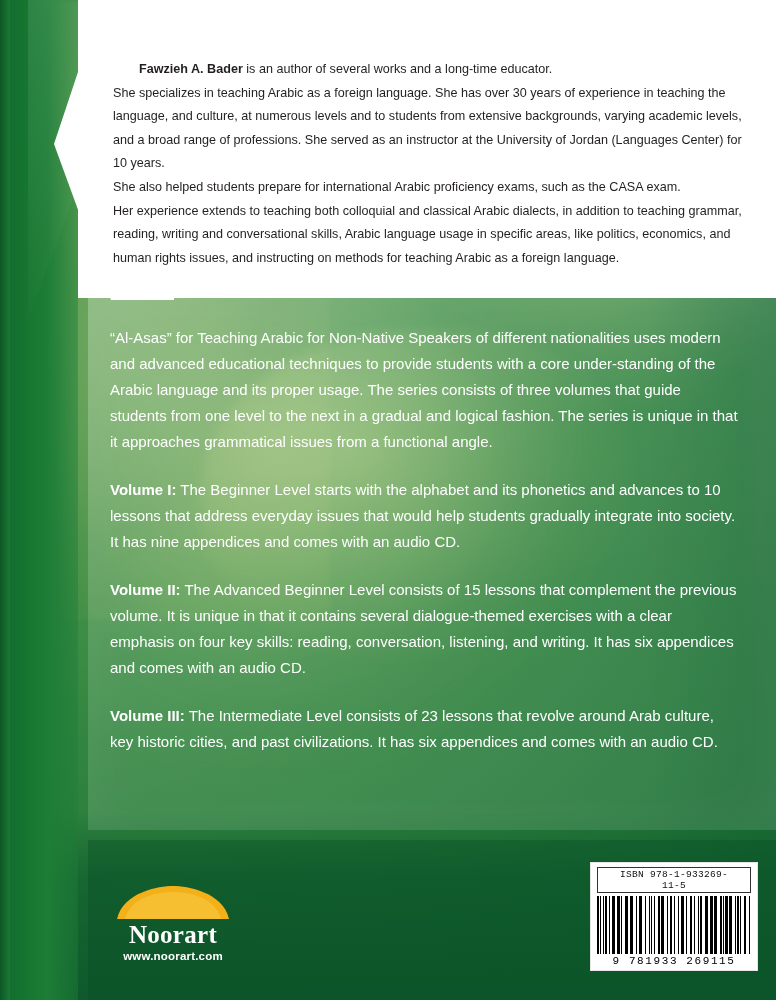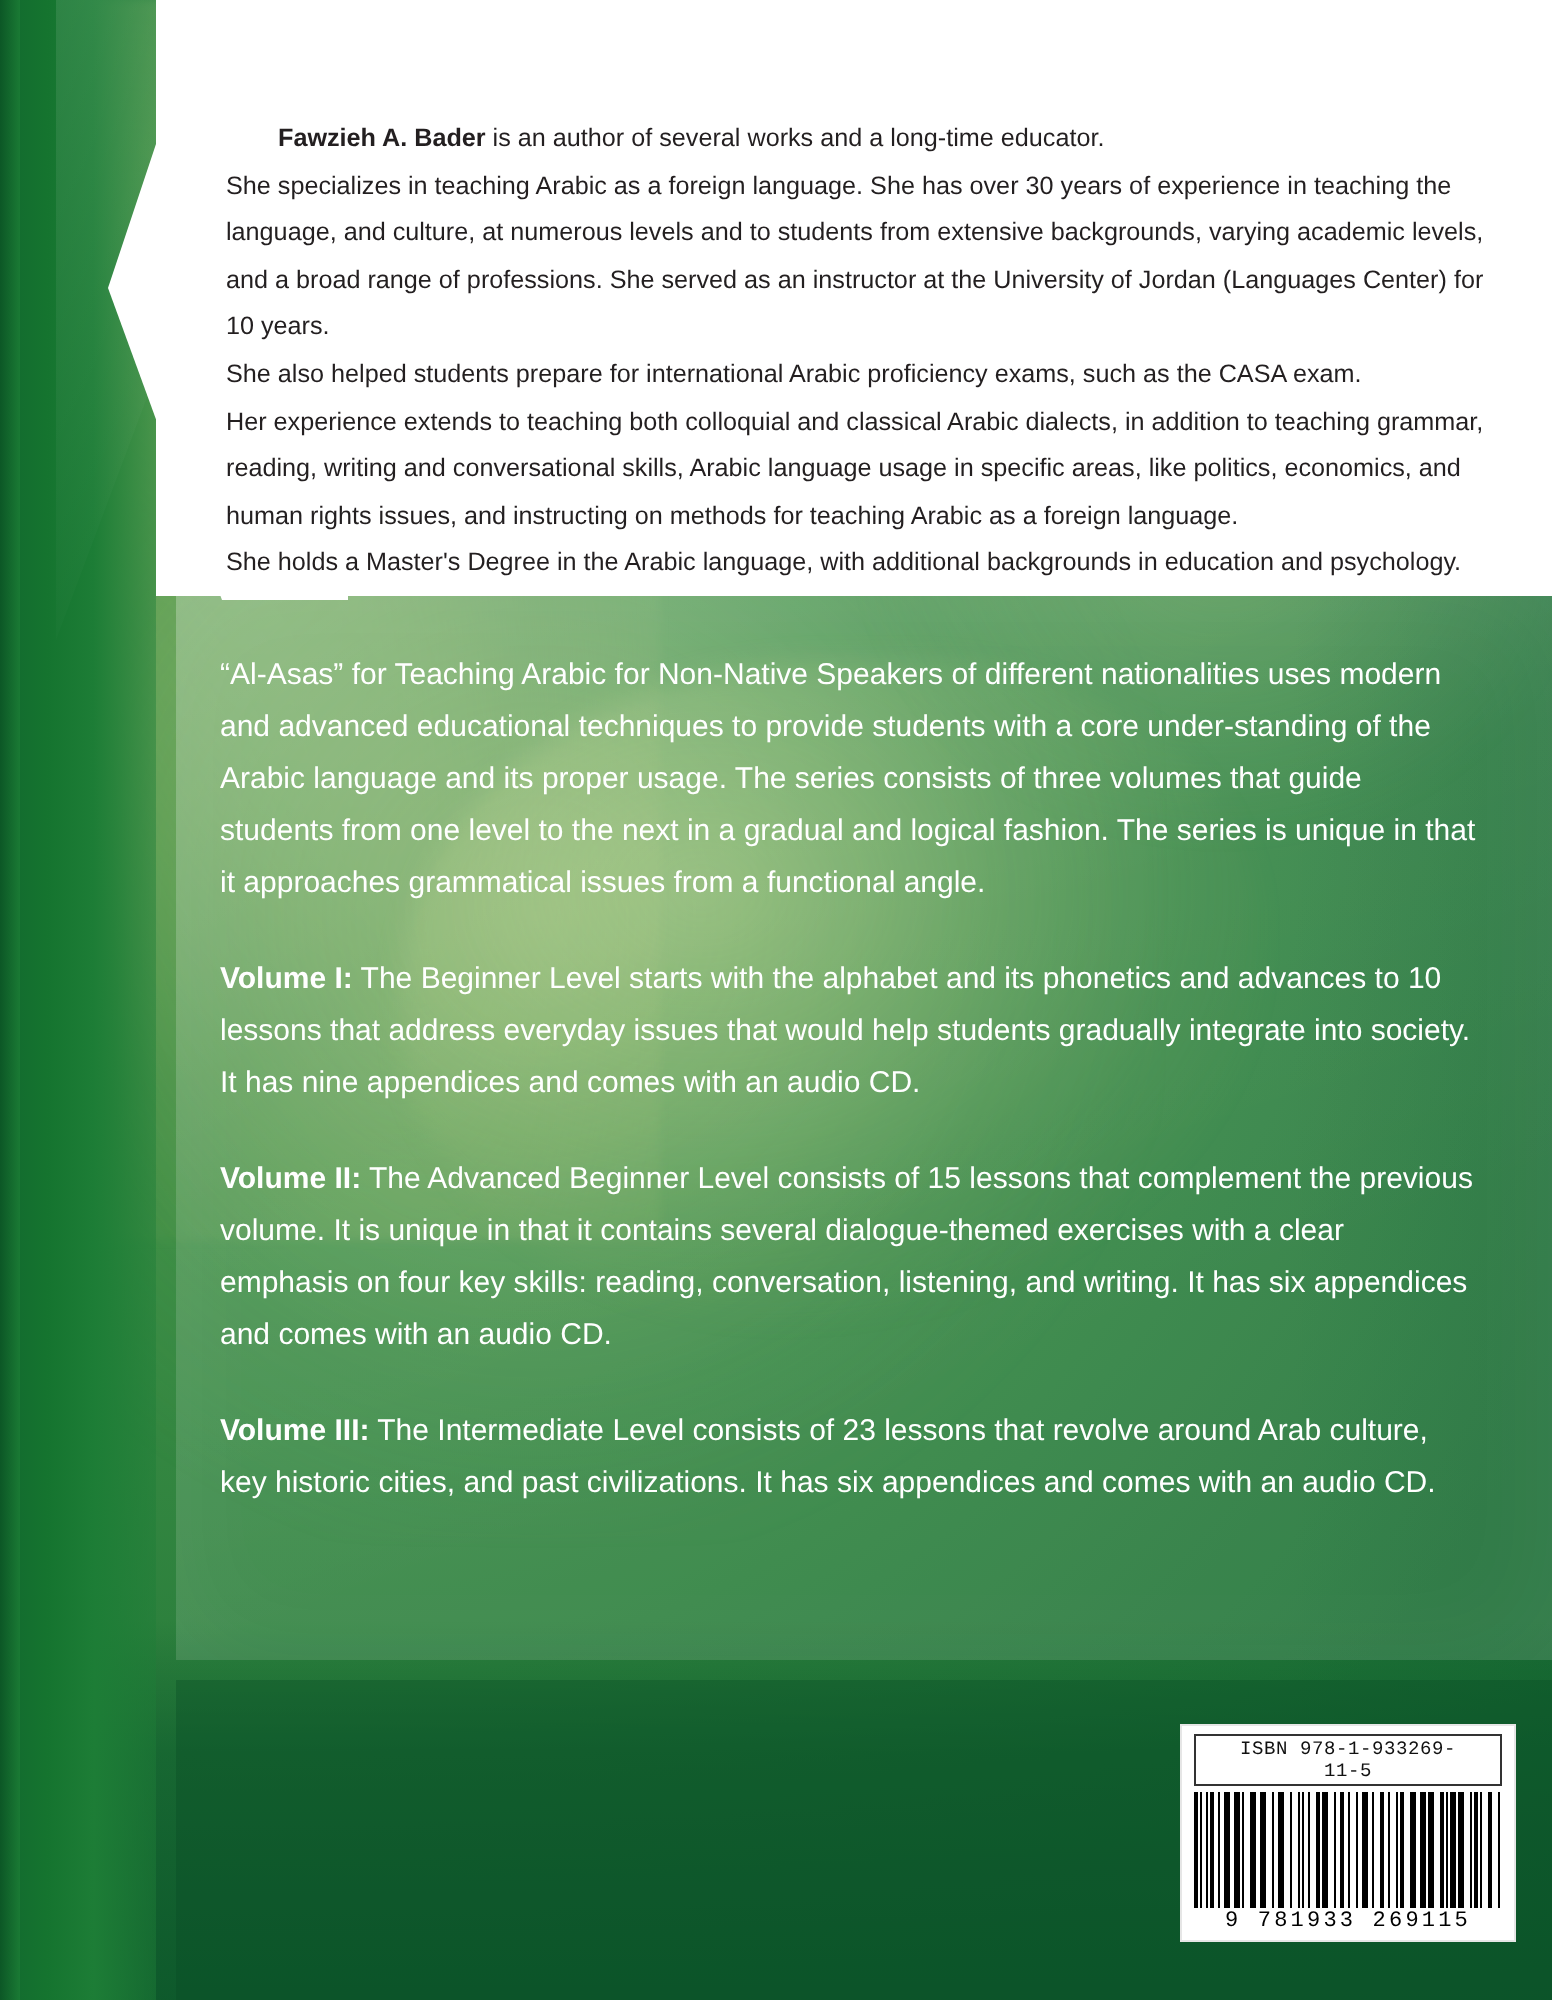--- a/index.html
+++ b/index.html
@@ -270,31 +270,40 @@
 
   <div class="panel-mid"></div>
   <div class="panel-mid-sheen"></div>
   <div class="panel-bottom"></div>
 
   <div class="bio">
     <p><span class="author">Fawzieh A. Bader</span><span> is an author of several works and a long-time educator.</span></p>
     <p>She specializes in teaching Arabic as a foreign language. She has over 30 years of experience in teaching the language, and culture, at numerous levels and to students from extensive backgrounds, varying academic levels, and a broad range of professions. She served as an instructor at the University of Jordan (Languages Center) for 10 years.</p>
     <p>She also helped students prepare for international Arabic proficiency exams, such as the CASA exam.</p>
     <p>Her experience extends to teaching both colloquial and classical Arabic dialects, in addition to teaching grammar, reading, writing and conversational skills, Arabic language usage in specific areas, like politics, economics, and human rights issues, and instructing on methods for teaching Arabic as a foreign language.</p>
-    <p>She holds a Master's Degree in the Arabic language, with additional backgrounds in education and psychology.</p>
   </div>
 
   <div class="desc">
     <p>“Al-Asas” for Teaching Arabic for Non-Native Speakers of different nationalities uses modern and advanced educational techniques to provide students with a core under-standing of the Arabic language and its proper usage. The series consists of three volumes that guide students from one level to the next in a gradual and logical fashion. The series is unique in that it approaches grammatical issues from a functional angle.</p>
     <p><span class="vol">Volume I:</span><span> The Beginner Level starts with the alphabet and its phonetics and advances to 10 lessons that address everyday issues that would help students gradually integrate into society. It has nine appendices and comes with an audio CD.</span></p>
     <p><span class="vol">Volume II:</span><span> The Advanced Beginner Level consists of 15 lessons that complement the previous volume. It is unique in that it contains several dialogue-themed exercises with a clear emphasis on four key skills: reading, conversation, listening, and writing. It has six appendices and comes with an audio CD.</span></p>
     <p><span class="vol">Volume III:</span><span> The Intermediate Level consists of 23 lessons that revolve around Arab culture, key historic cities, and past civilizations. It has six appendices and comes with an audio CD.</span></p>
   </div>
 
 
+  <div class="logo">
+    <div class="logo-arc">
+      <svg width="120" height="34" viewBox="0 0 120 34">
+        <path d="M4 33 C10 6 46 0 60 0 C74 0 110 6 116 33 Z" fill="#f4b019"></path>
+        <path d="M12 33 C18 11 44 6 60 6 C76 6 102 11 108 33 Z" fill="#f8c63f" opacity="0.65"></path>
+      </svg>
+    </div>
+    <div class="logo-name">Noorart</div>
+    <div class="logo-url">www.noorart.com</div>
+  </div>
 
   <div class="barcode-box">
     <div class="isbn-line">ISBN 978-1-933269-11-5</div>
     <div class="bars" id="bars">
         <span style="width: 2px;"></span>
         <span style="width: 1px; background: transparent;"></span>
         <span style="width: 1px;"></span>
         <span style="width: 2px; background: transparent;"></span>
         <span style="width: 1px;"></span>
         <span style="width: 1px; background: transparent;"></span>

